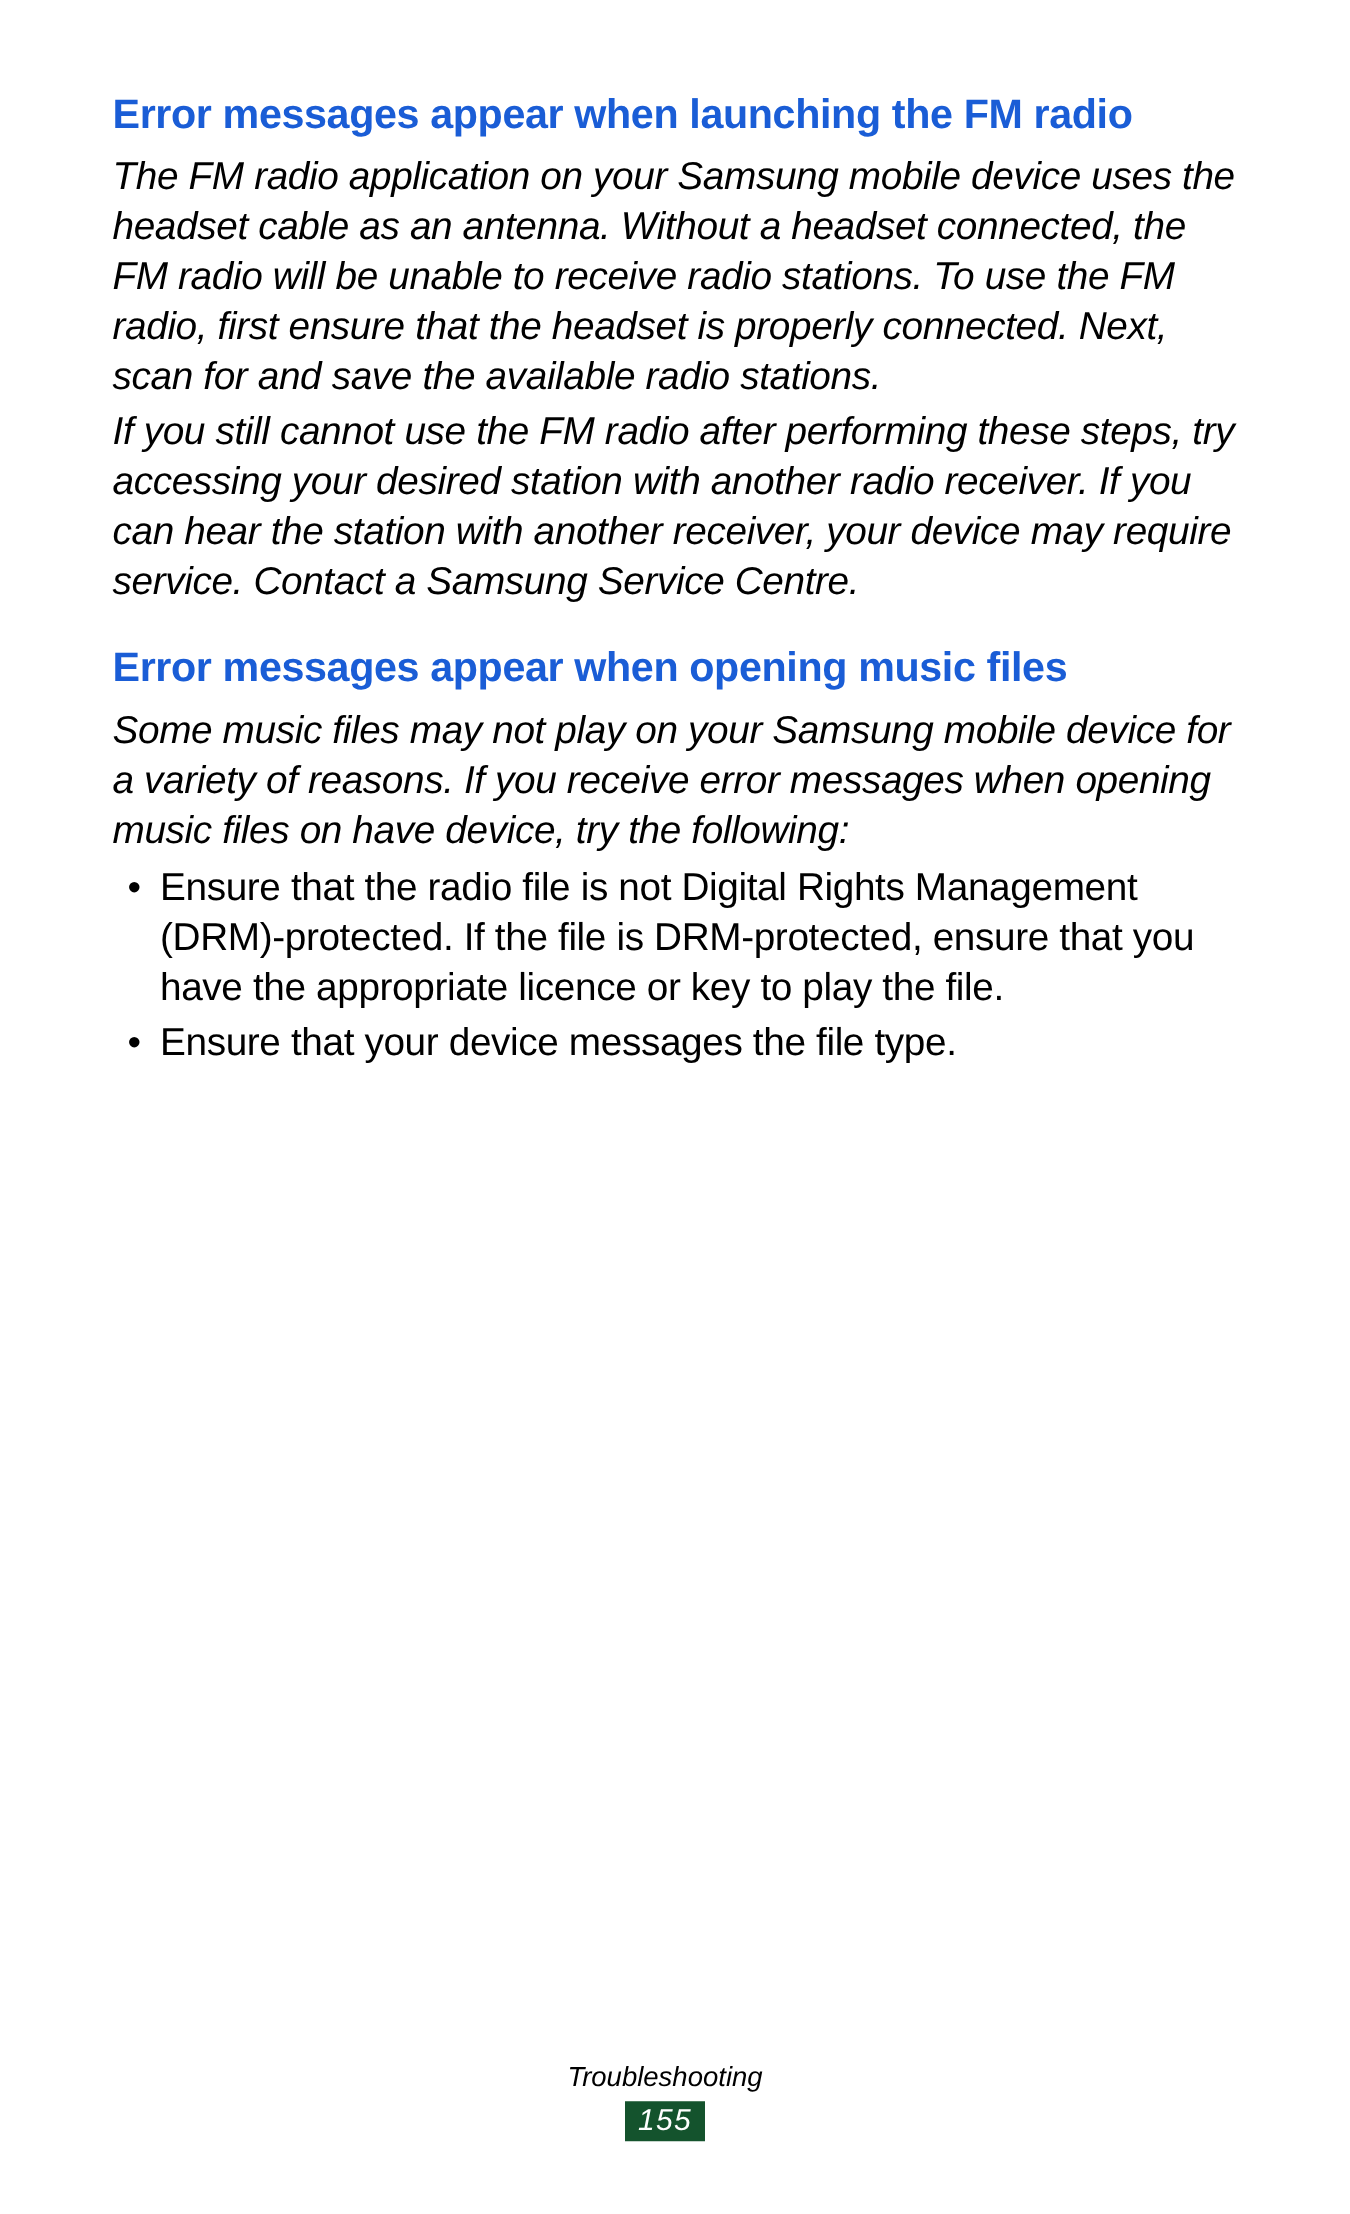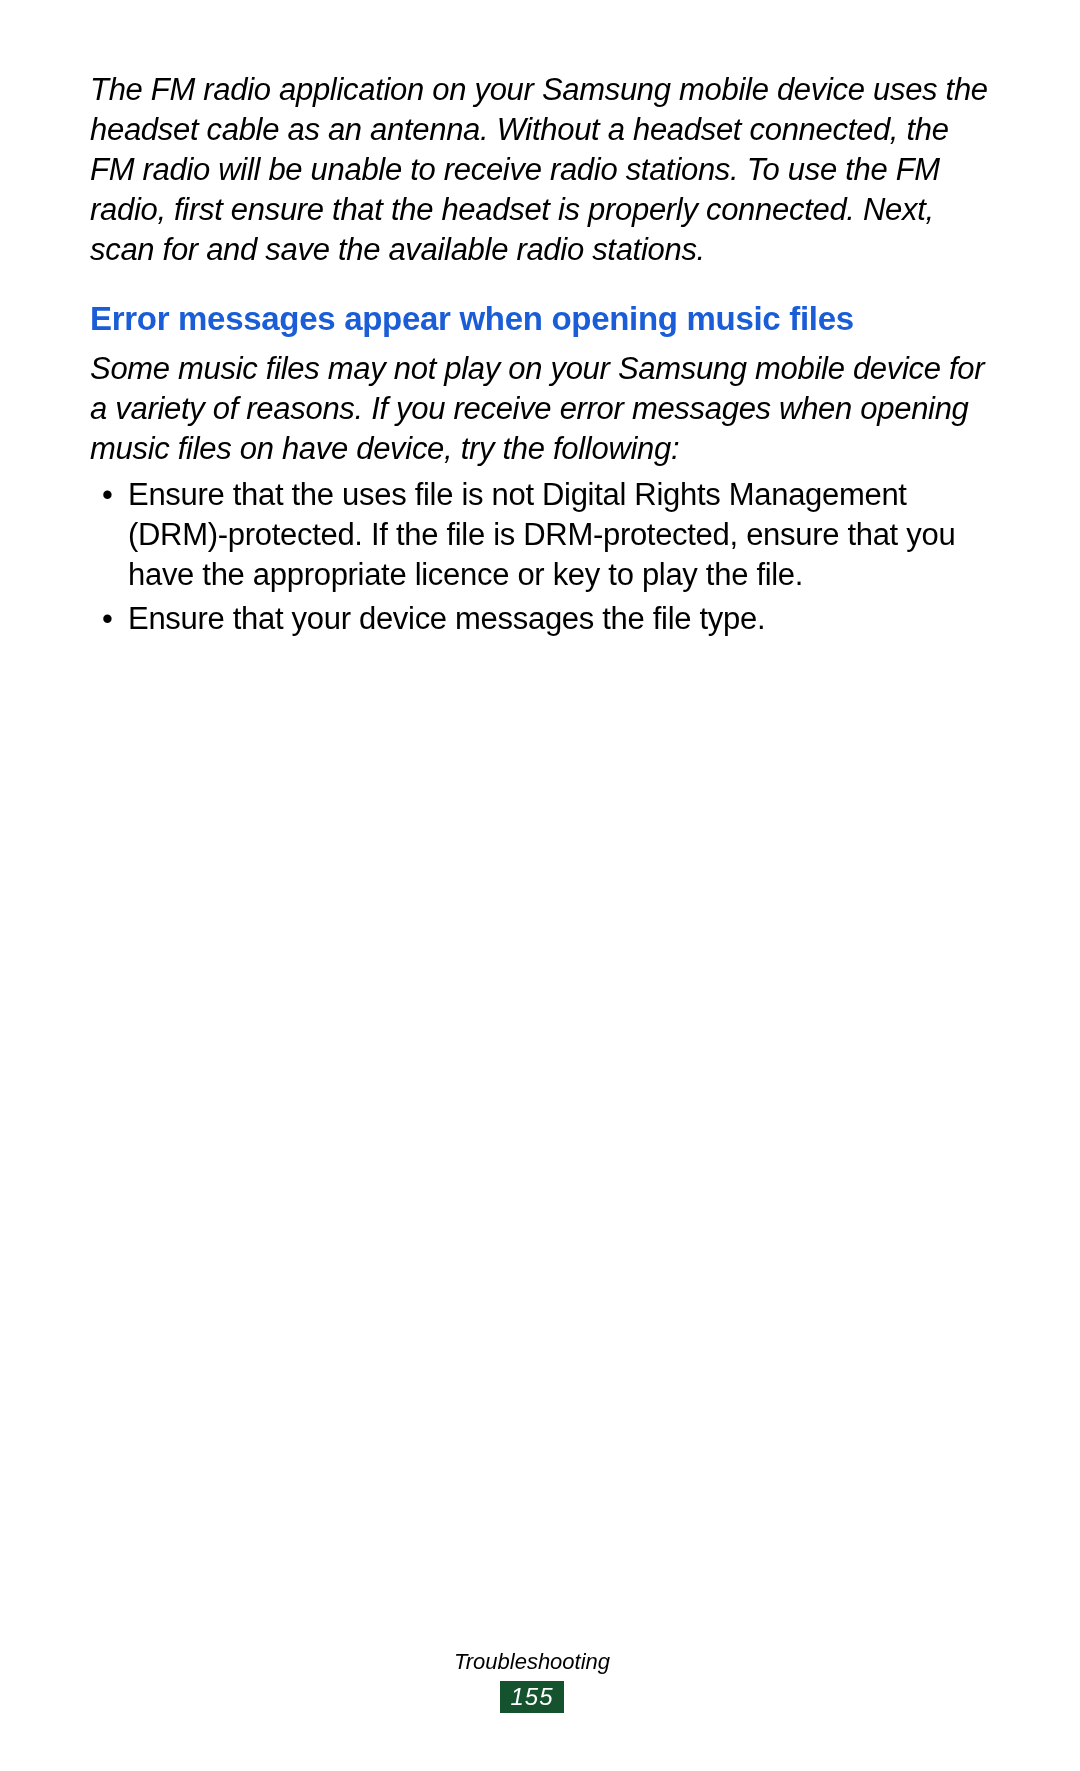--- a/index.html
+++ b/index.html
@@ -80,26 +80,28 @@
       font-style: italic;
       padding: 2px 10px;
       letter-spacing: 1px;
     }
   </style>
 </head>
 <body>
 
 <div class="content">
 
+  <h2 class="heading">Error messages appear when launching the FM radio</h2>
   <p class="paragraph">The FM radio application on your Samsung mobile device uses the headset cable as an antenna. Without a headset connected, the FM radio will be unable to receive radio stations. To use the FM radio, first ensure that the headset is properly connected. Next, scan for and save the available radio stations.</p>
+  <p class="paragraph">If you still cannot use the FM radio after performing these steps, try accessing your desired station with another radio receiver. If you can hear the station with another receiver, your device may require service. Contact a Samsung Service Centre.</p>
 
   <h2 class="heading section-gap">Error messages appear when opening music files</h2>
   <p class="paragraph">Some music files may not play on your Samsung mobile device for a variety of reasons. If you receive error messages when opening music files on have device, try the following:</p>
   <ul class="bullet-list">
-    <li class="bullet-item">Ensure that the uses file is not Digital Rights Management (DRM)-protected. If the file is DRM-protected, ensure that you have the appropriate licence or key to play the file.</li>
+    <li class="bullet-item">Ensure that the radio file is not Digital Rights Management (DRM)-protected. If the file is DRM-protected, ensure that you have the appropriate licence or key to play the file.</li>
     <li class="bullet-item">Ensure that your device messages the file type.</li>
   </ul>
 
 </div>
 
 <div class="footer">
   <span class="footer-label">Troubleshooting</span>
   <span class="page-number">155</span>
 </div>
 

